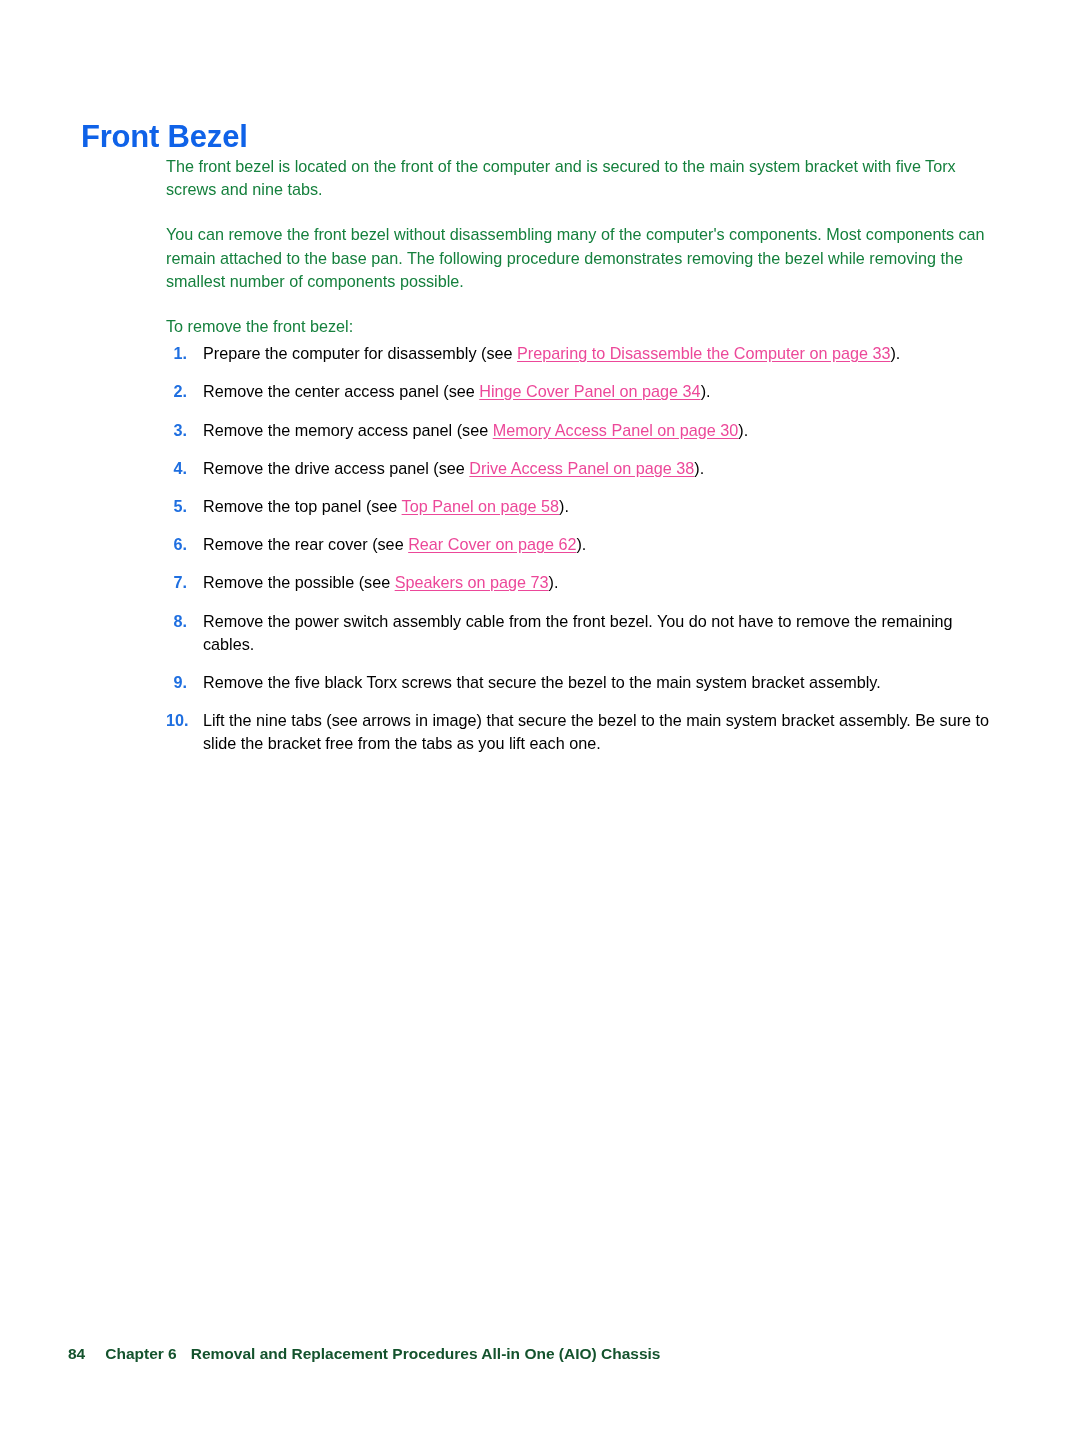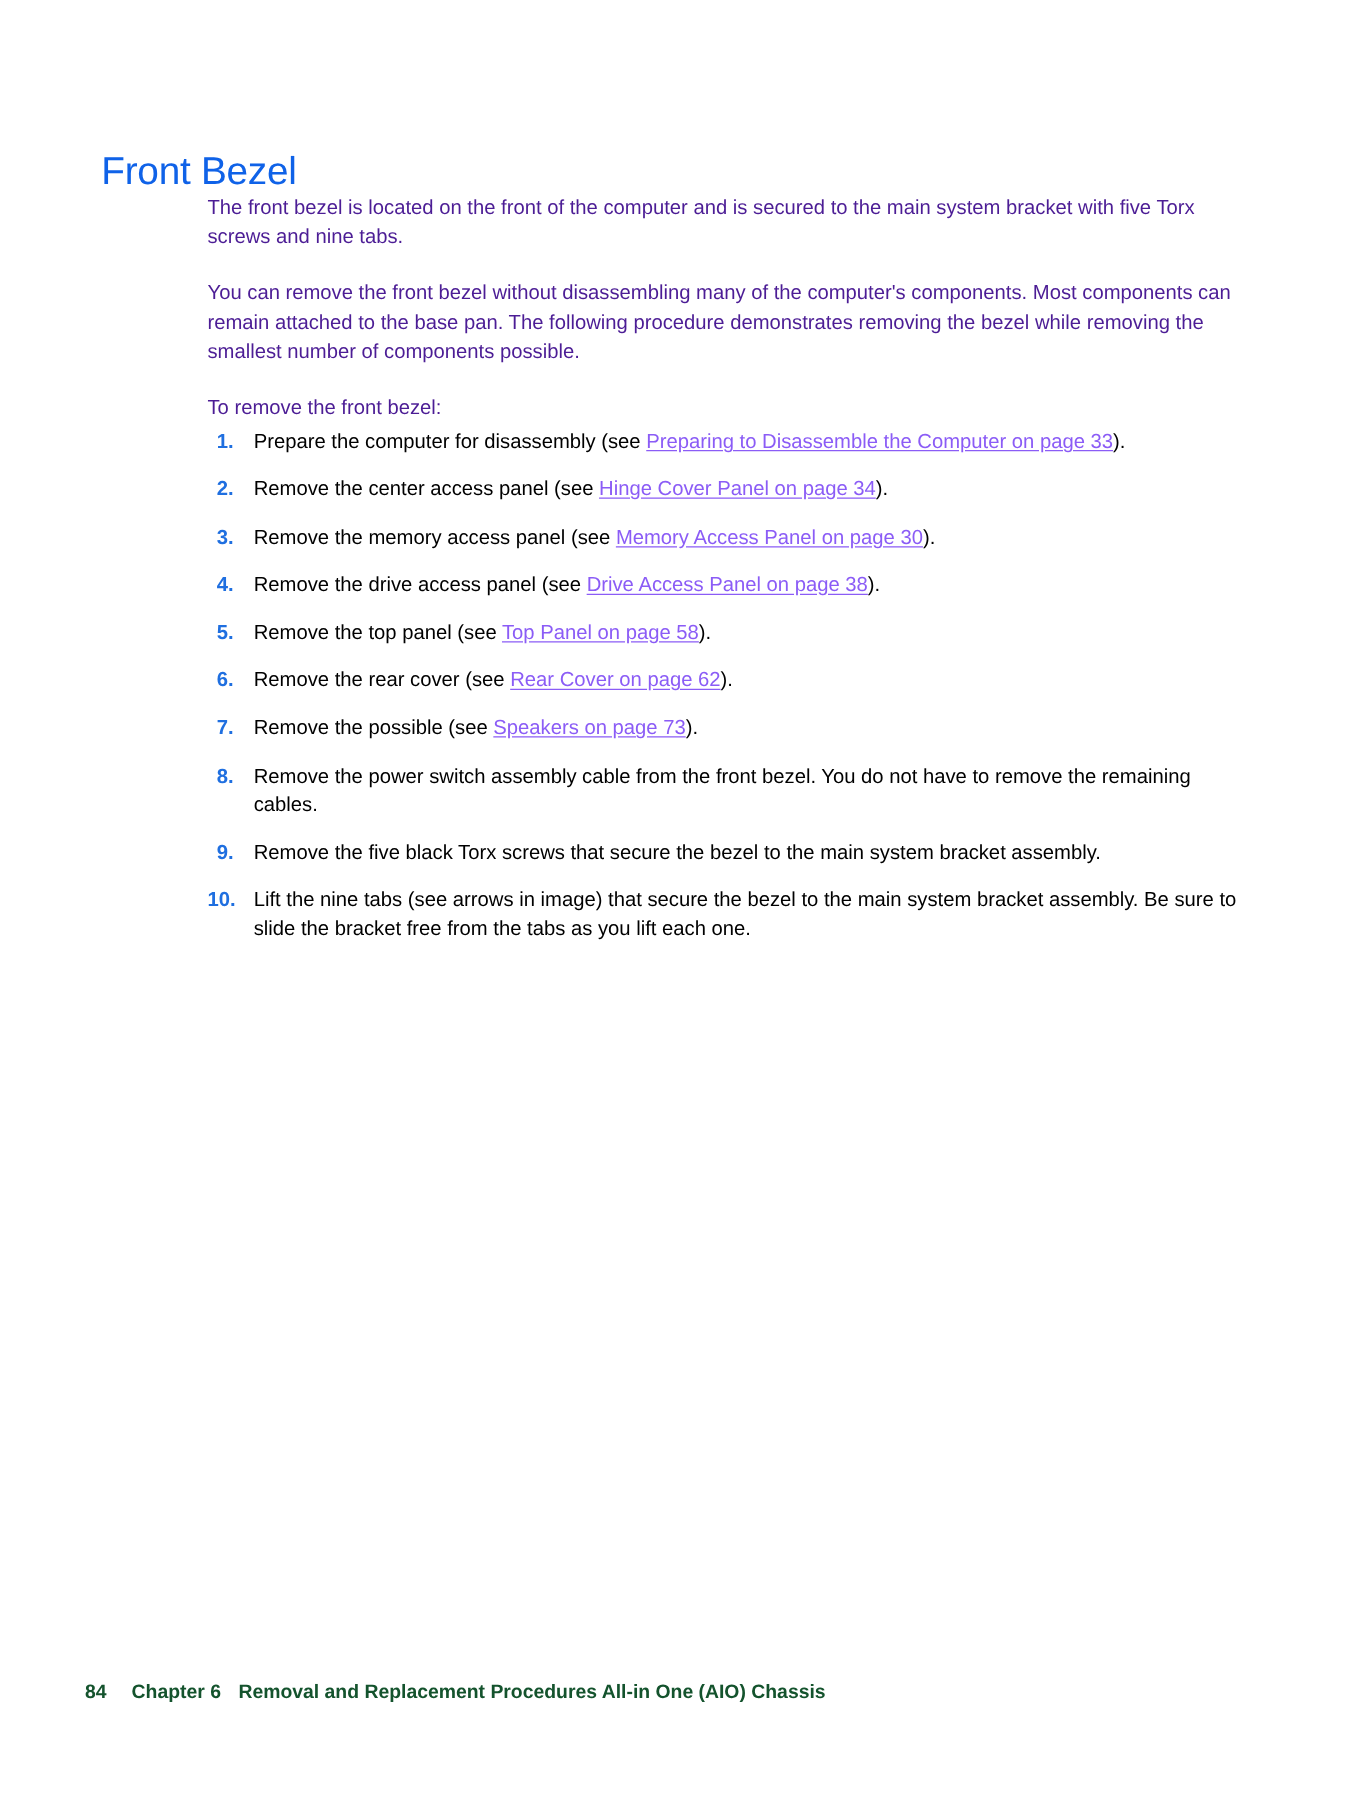--- a/index.html
+++ b/index.html
@@ -16,39 +16,39 @@
     color: #000000;
     overflow: hidden;
   }
 
   
   .page-title {
     position: absolute;
     left: 81px;
     top: 98px;
     font-size: 31px;
-    font-weight: normal;
+    font-weight: bold;
     color: #0F62E8;
     letter-spacing: -0.2px;
     line-height: 36px;
     white-space: nowrap;
   }
 
   
   .content {
     position: absolute;
     left: 166px;
     top: 155px;
     width: 826px;
   }
 
   .para {
     font-size: 16.2px;
     line-height: 23.2px;
-    color: #4c1d95;
+    color: #15803d;
     margin: 0 0 22px 0;
     text-align: left;
   }
   .para.tight {
     margin-bottom: 4px;
   }
 
   
   .steps {
     margin: 0;
@@ -75,21 +75,21 @@
     font-size: 16.2px;
     line-height: 23.2px;
   }
   .step-text {
     display: block;
     color: #000000;
   }
 
   a.xref,
   .xref {
-    color: #8b5cf6;
+    color: #ec4899;
     text-decoration: underline;
     text-underline-offset: 2px;
   }
 
   
   .footer {
     position: absolute;
     left: 68px;
     top: 1344px;
     font-size: 15.5px;

